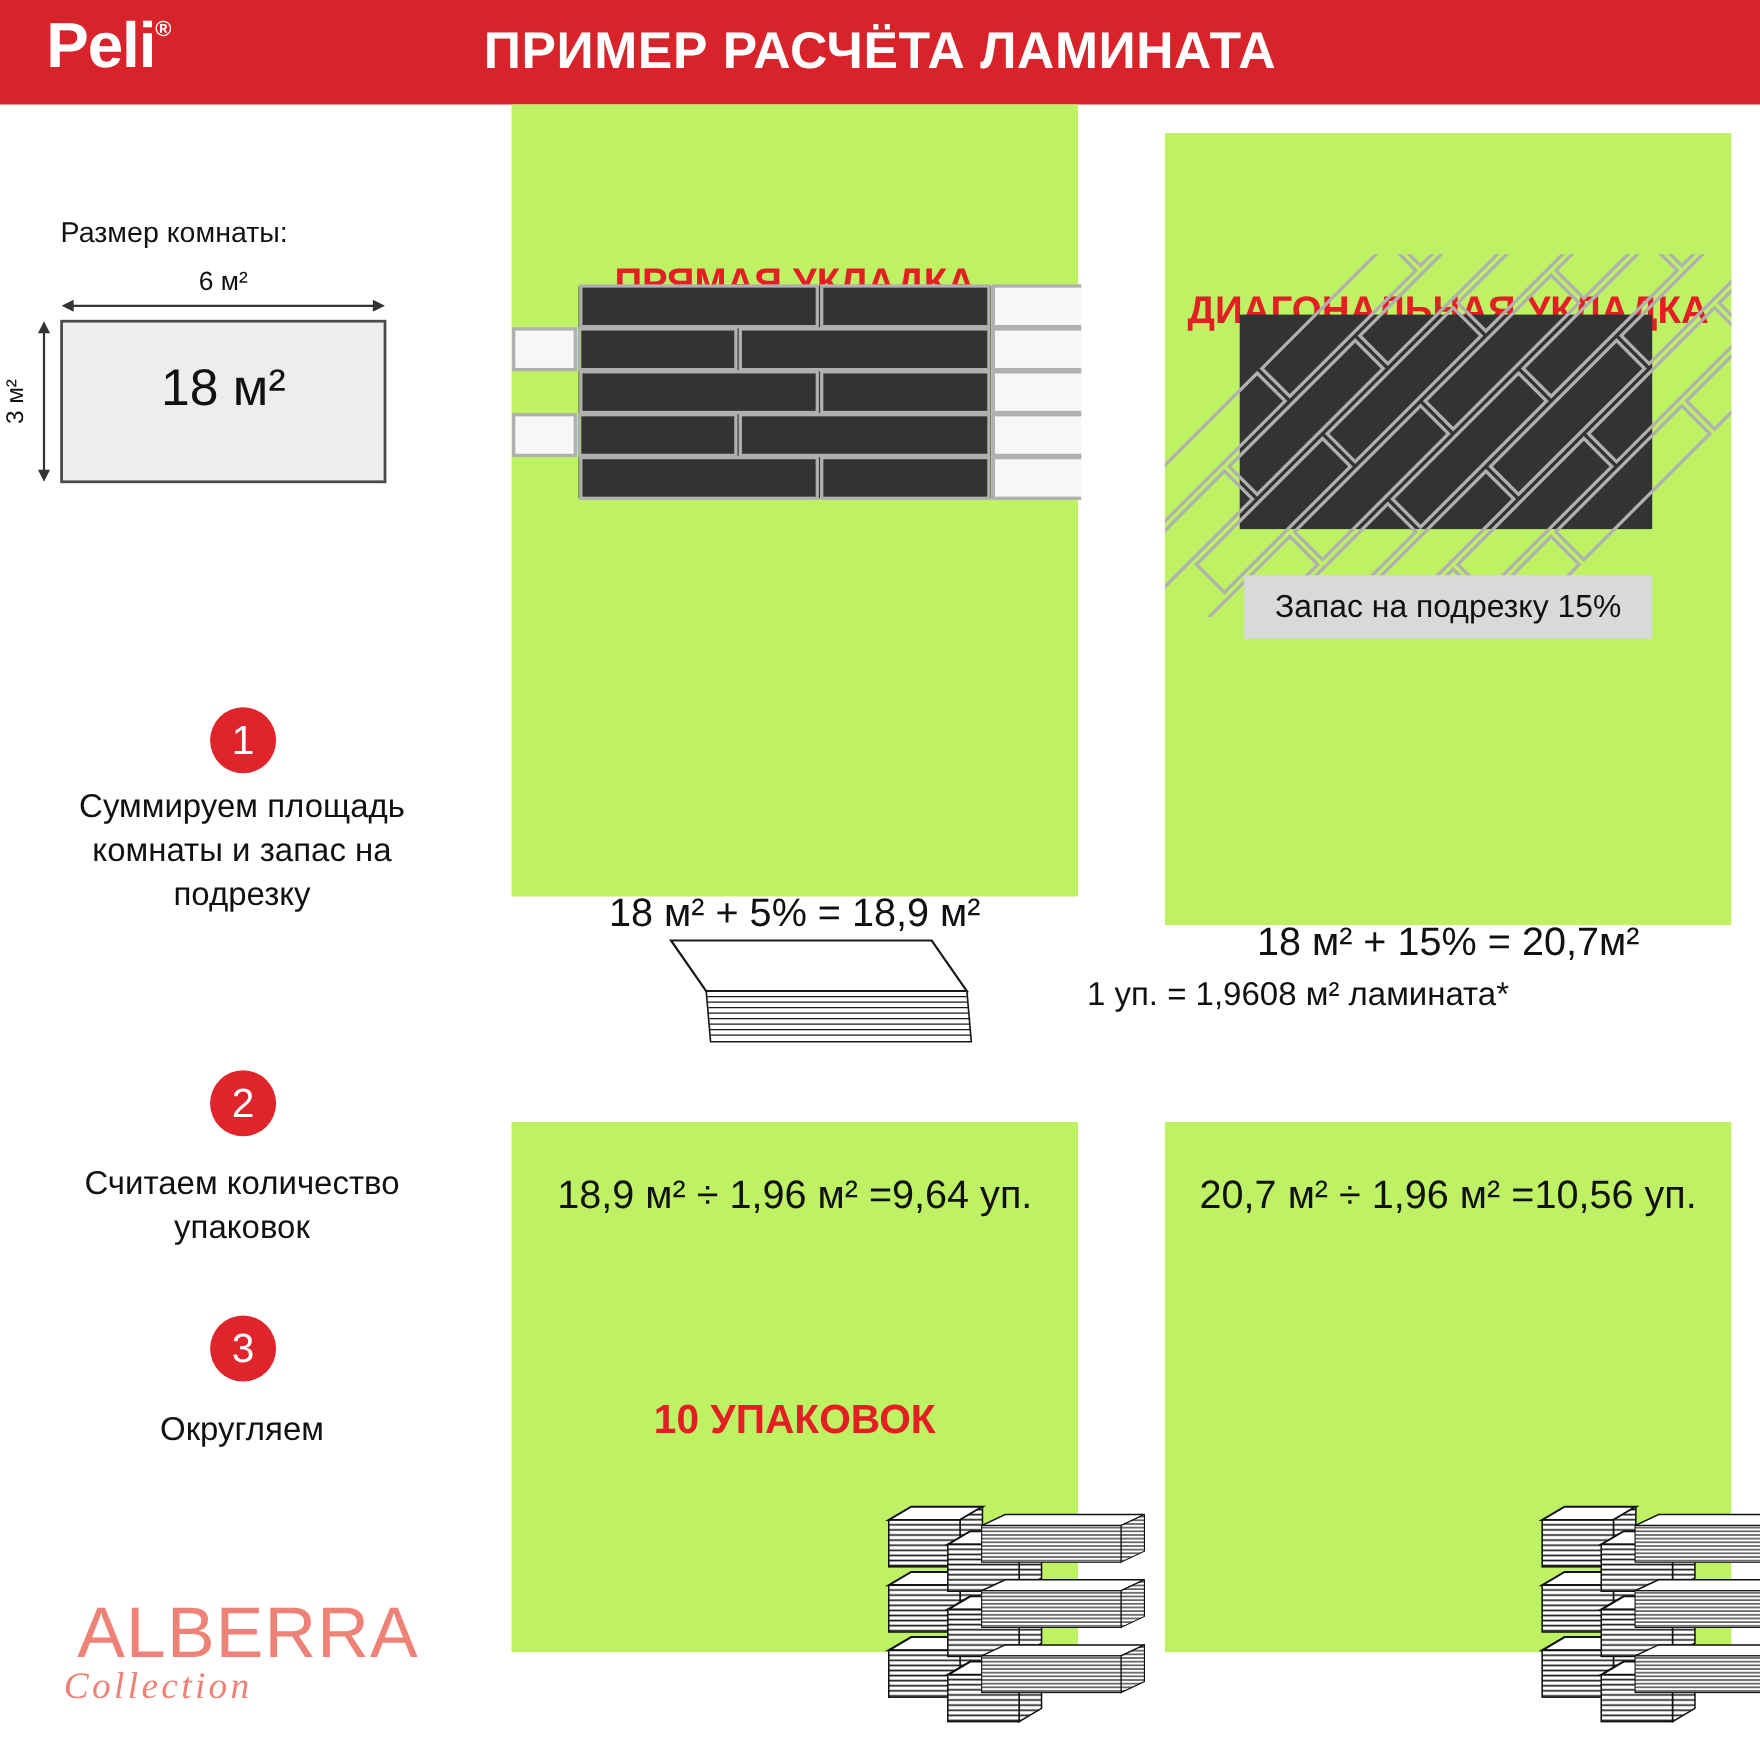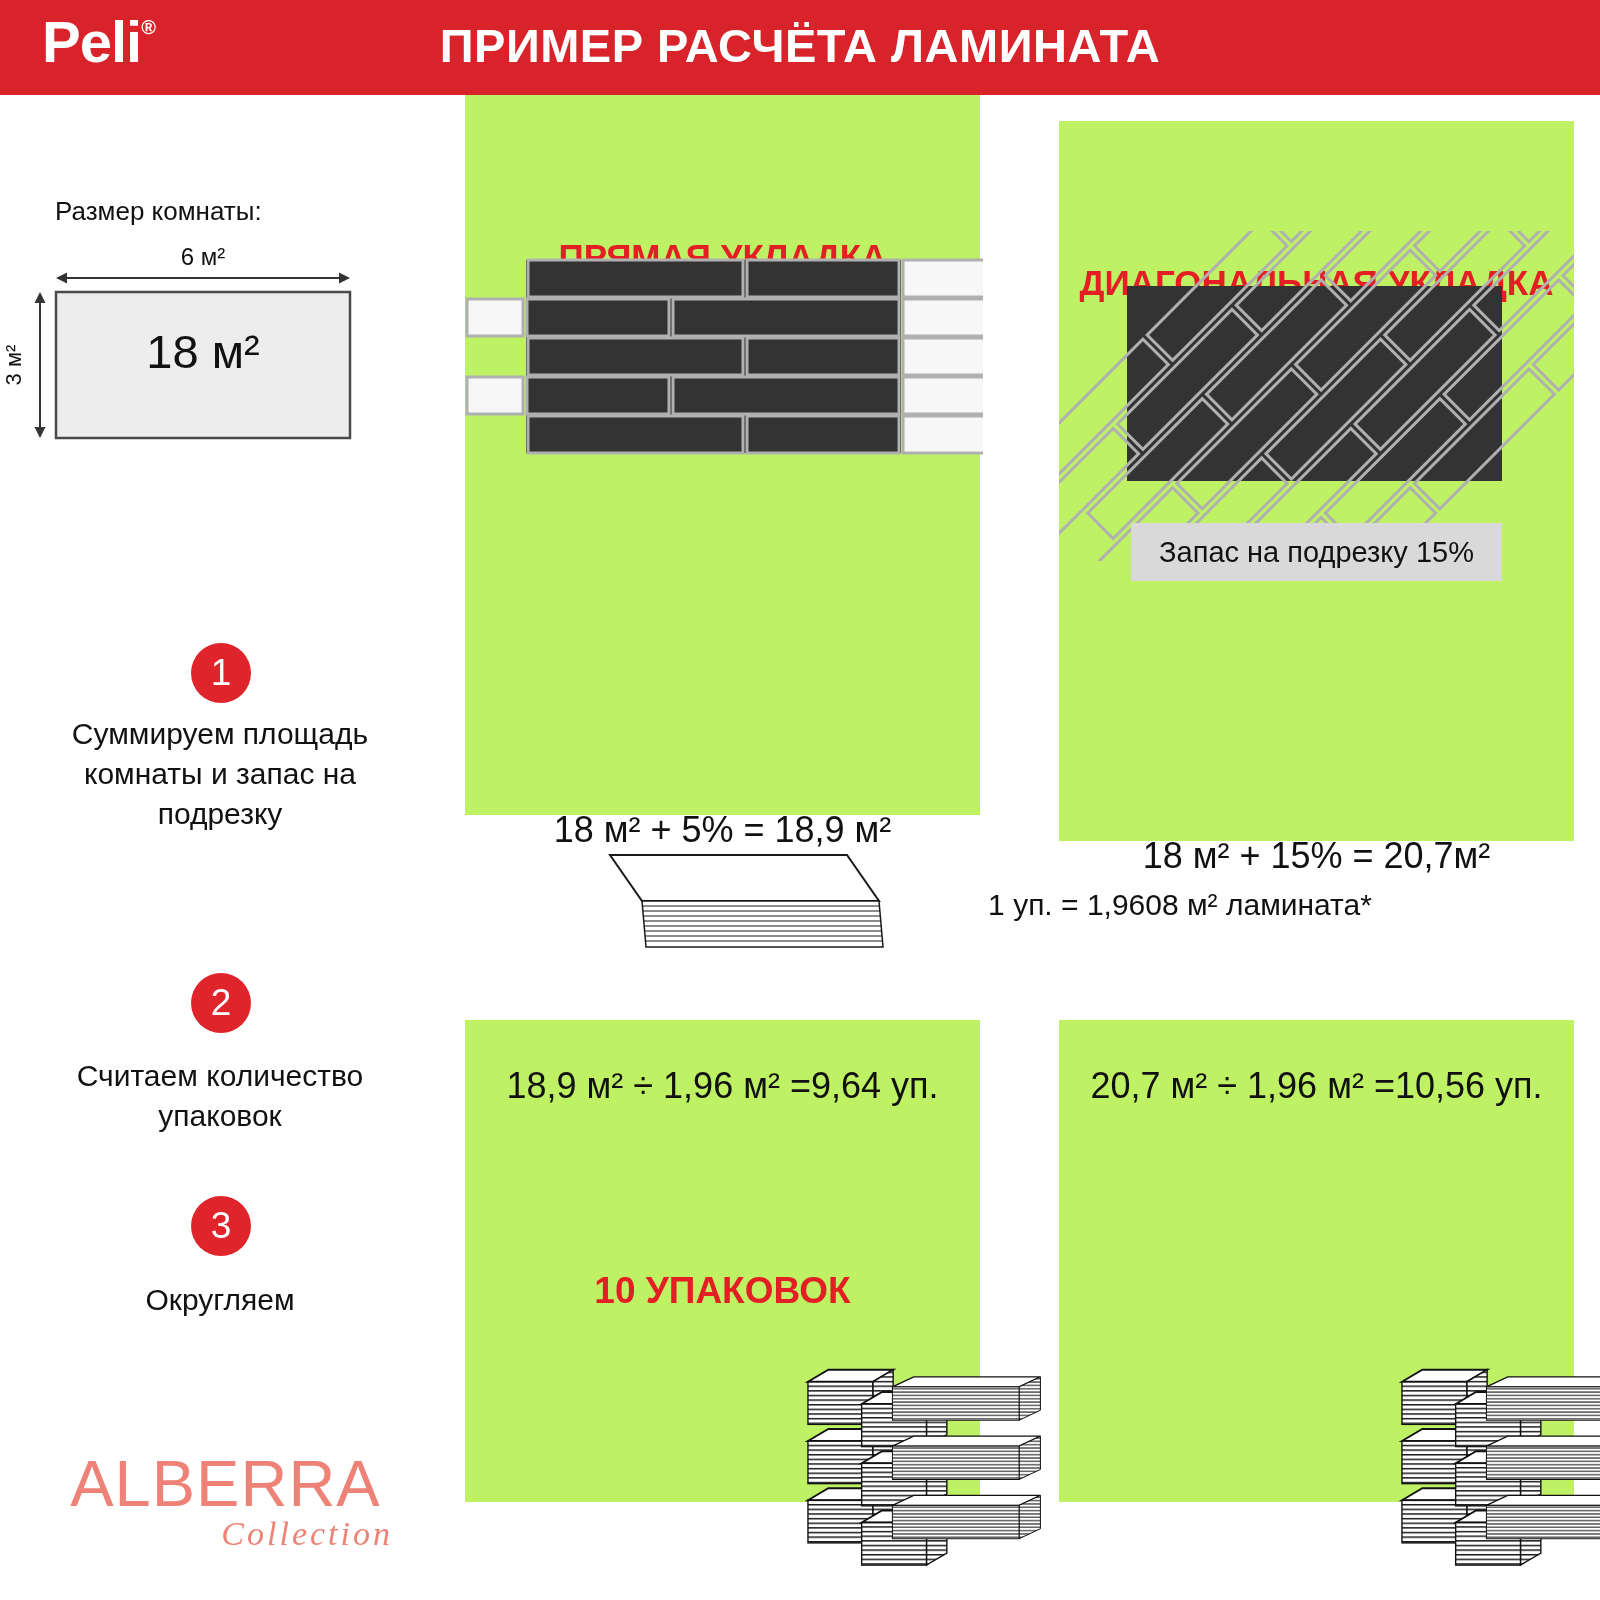--- a/index.html
+++ b/index.html
@@ -40,21 +40,21 @@
   #step1-circle{top:643px;} #step2-circle{top:973px;} #step3-circle{top:1196px;}
   .step-text{position:absolute;left:50px;width:340px;text-align:center;font-size:30px;line-height:1.33;color:#111;}
   #step1-text{top:714px;} #step2-text{top:1056px;} #step3-text{top:1280px;}
 
   
   .pack-icon{position:absolute;left:555px;top:845px;}
   .pack-info{position:absolute;left:960px;top:888px;width:440px;text-align:center;font-size:30px;color:#111;}
 
   
   .alberra{position:absolute;left:58px;top:1446px;width:335px;text-align:center;font-size:65px;font-weight:normal;color:#ef8276;letter-spacing:1px;}
-  .collection{position:absolute;left:58px;top:1515px;width:335px;text-align:right;font-family:"Liberation Serif", serif;font-style:italic;font-size:34px;color:#ef8276;letter-spacing:3px;}
+  .collection{position:absolute;left:58px;top:1515px;width:335px;text-align:left;font-family:"Liberation Serif", serif;font-style:italic;font-size:34px;color:#ef8276;letter-spacing:3px;}
 
   .defs-svg{position:absolute;width:0;height:0;}
 </style>
 </head>
 <body>
 
 <svg class="defs-svg" aria-hidden="true">
   <defs>
     <pattern id="stripes" width="8" height="5" patternUnits="userSpaceOnUse">
       <rect width="8" height="5" fill="#ffffff"></rect>

